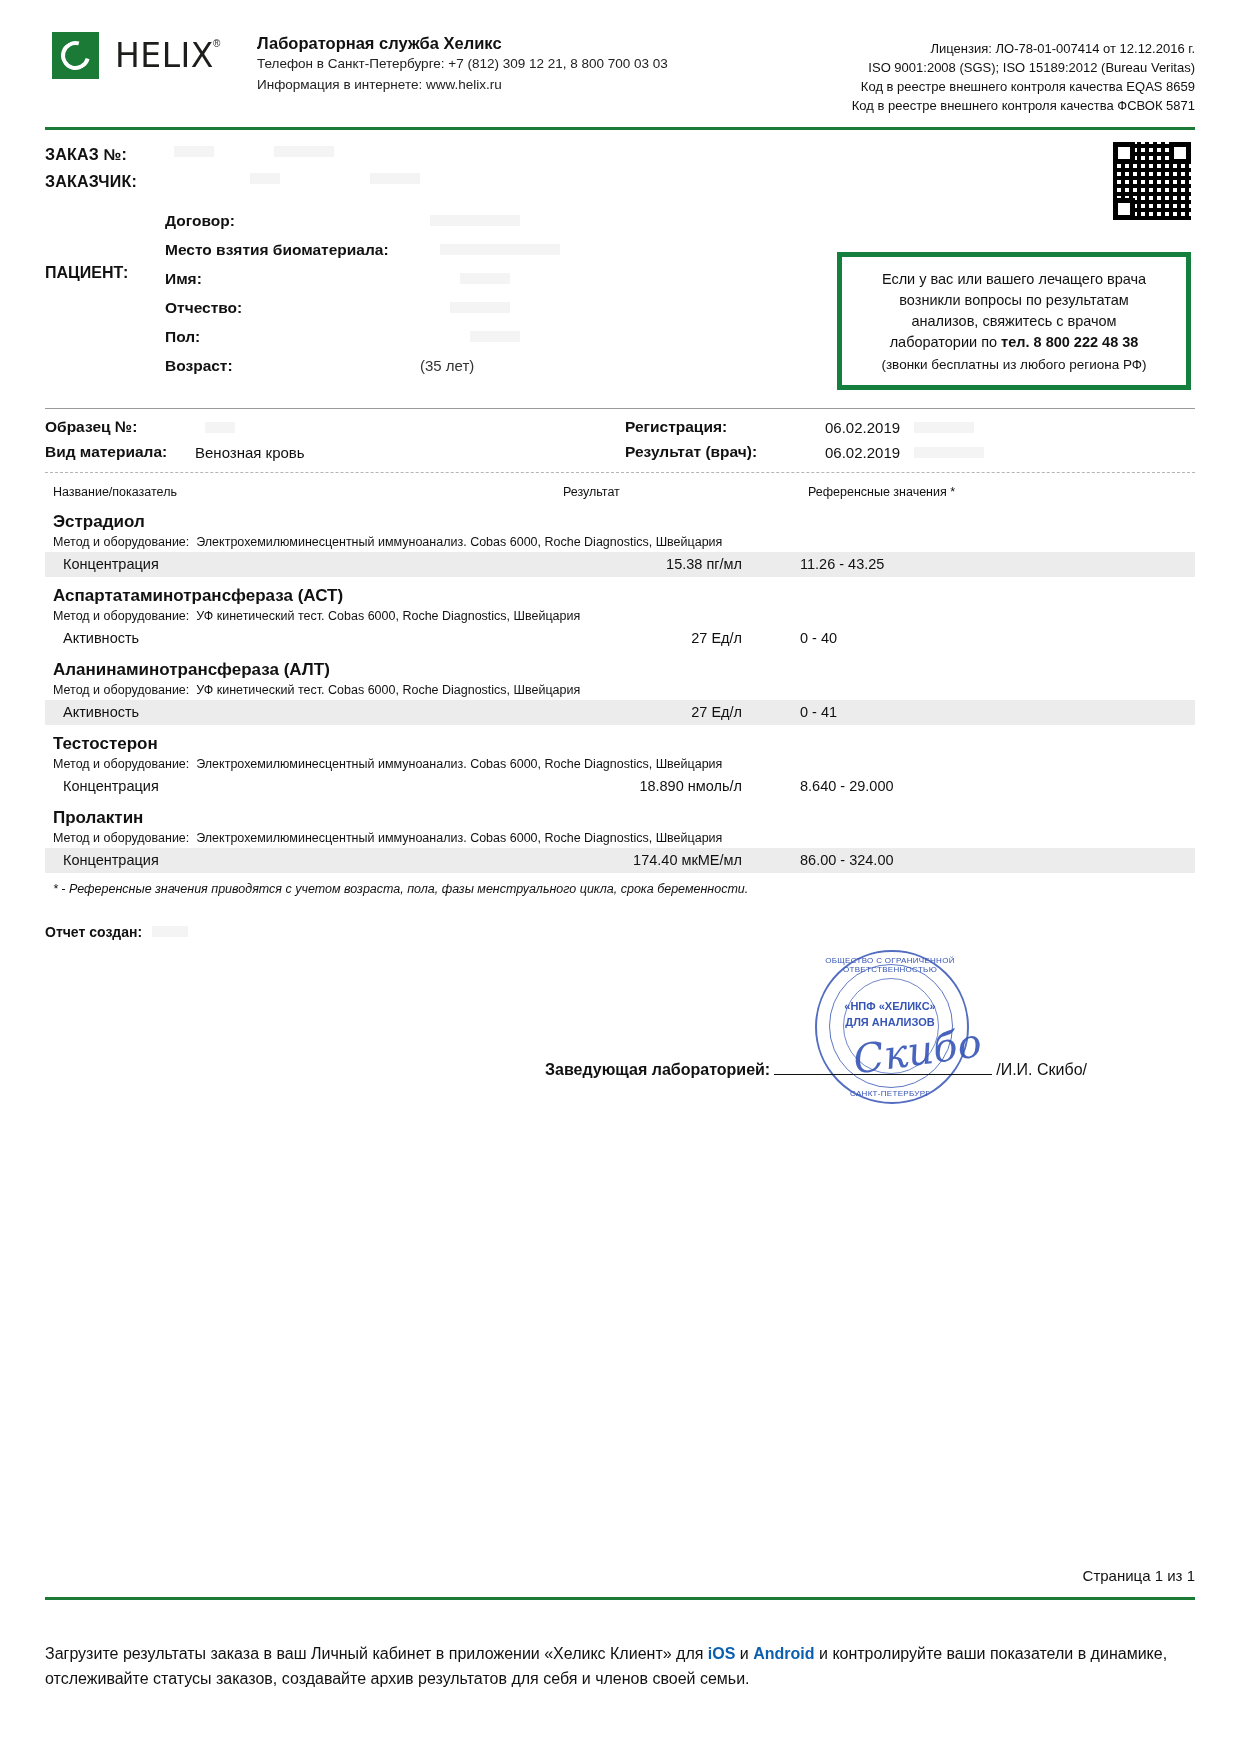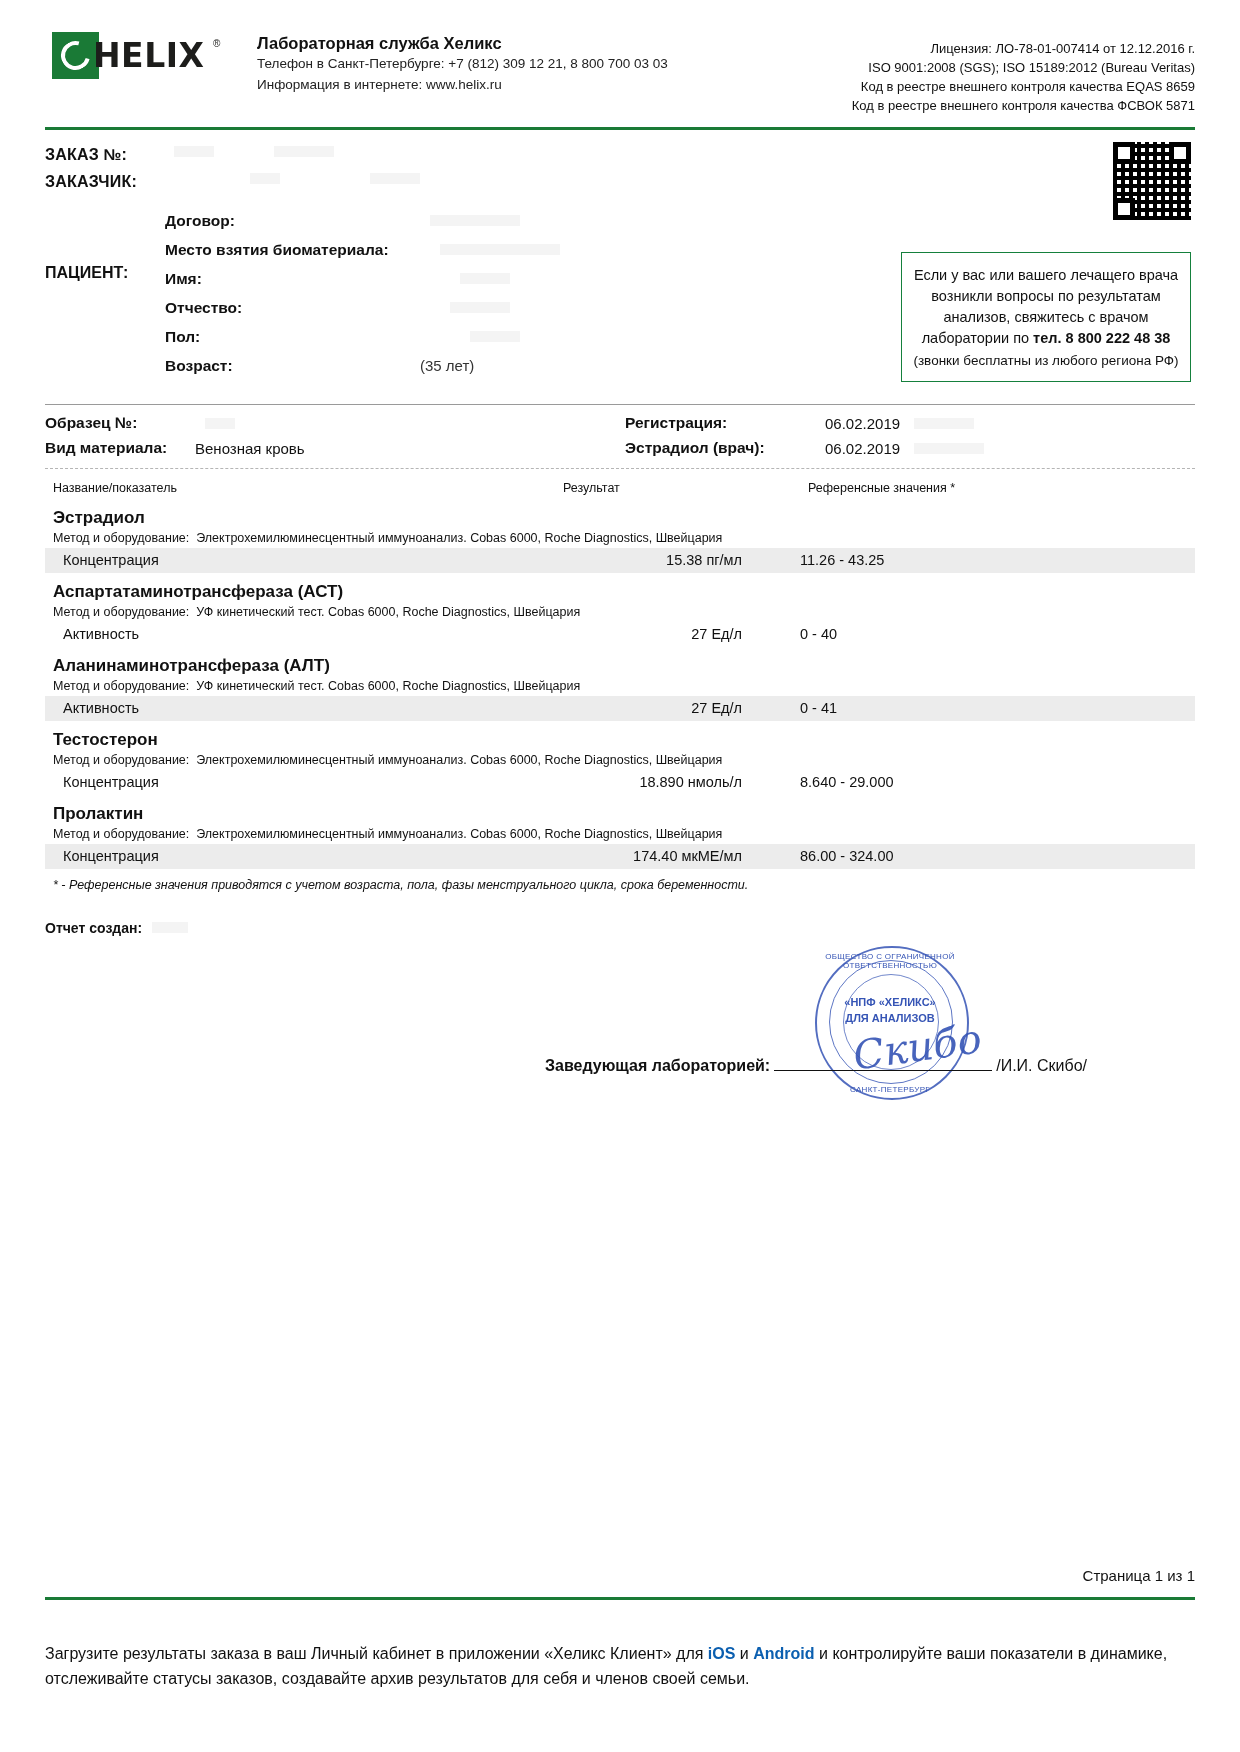--- a/index.html
+++ b/index.html
@@ -56,25 +56,25 @@
     width: 29px;
     height: 29px;
     border-radius: 50%;
     border: 4px solid #ffffff;
     border-right-color: transparent;
     transform: rotate(-30deg);
     box-sizing: border-box;
   }
   .logo-word {
     position: absolute;
-    left: 48px;
+    left: 70px;
     top: 6px;
     font-family: "DejaVu Sans", sans-serif;
     font-size: 33px;
-    font-weight: bold;
+    font-weight: normal;
     letter-spacing: 0.5px;
     color: #1d1d1b;
   }
   .logo-reg {
     position: absolute;
     left: 168px;
     top: 8px;
     font-size: 10px;
     color: #1d1d1b;
   }
@@ -177,23 +177,23 @@
   .pf-label {
     width: 255px;
     font-size: 15.5px;
     font-weight: bold;
   }
   .pf-value {
     font-size: 15px;
     color: #333;
   }
   .notice {
-    width: 290px;
+    width: 354px;
     flex: 0 0 auto;
-    border: 1px solid #15803d;
+    border: 5px solid #15803d;
     padding: 12px 2px 10px;
     box-sizing: border-box;
     text-align: center;
     margin-top: 40px;
     margin-right: 4px;
   }
   .notice p {
     margin: 0;
     font-size: 14.5px;
     line-height: 1.45;
@@ -517,21 +517,21 @@
     <div class="sample-row">
       <div class="s-lab">Образец №:</div>
       <div class="s-val"><span></span><span class="redacted" style="width:30px;margin-left:10px;"></span></div>
       <div class="s-lab2">Регистрация:</div>
       <div class="s-val2">06.02.2019</div>
       <span class="redacted" style="width:60px;margin-left:14px;"></span>
     </div>
     <div class="sample-row">
       <div class="s-lab">Вид материала:</div>
       <div class="s-val">Венозная кровь</div>
-      <div class="s-lab2">Эстрадиол (врач):</div>
+      <div class="s-lab2">Результат (врач):</div>
       <div class="s-val2">06.02.2019</div>
       <span class="redacted" style="width:70px;margin-left:14px;"></span>
     </div>
   </div>
 
   <div class="rule-dash"></div>
 
   <div class="col-head">
     <div class="c1">Название/показатель</div>
     <div class="c2">Результат</div>

